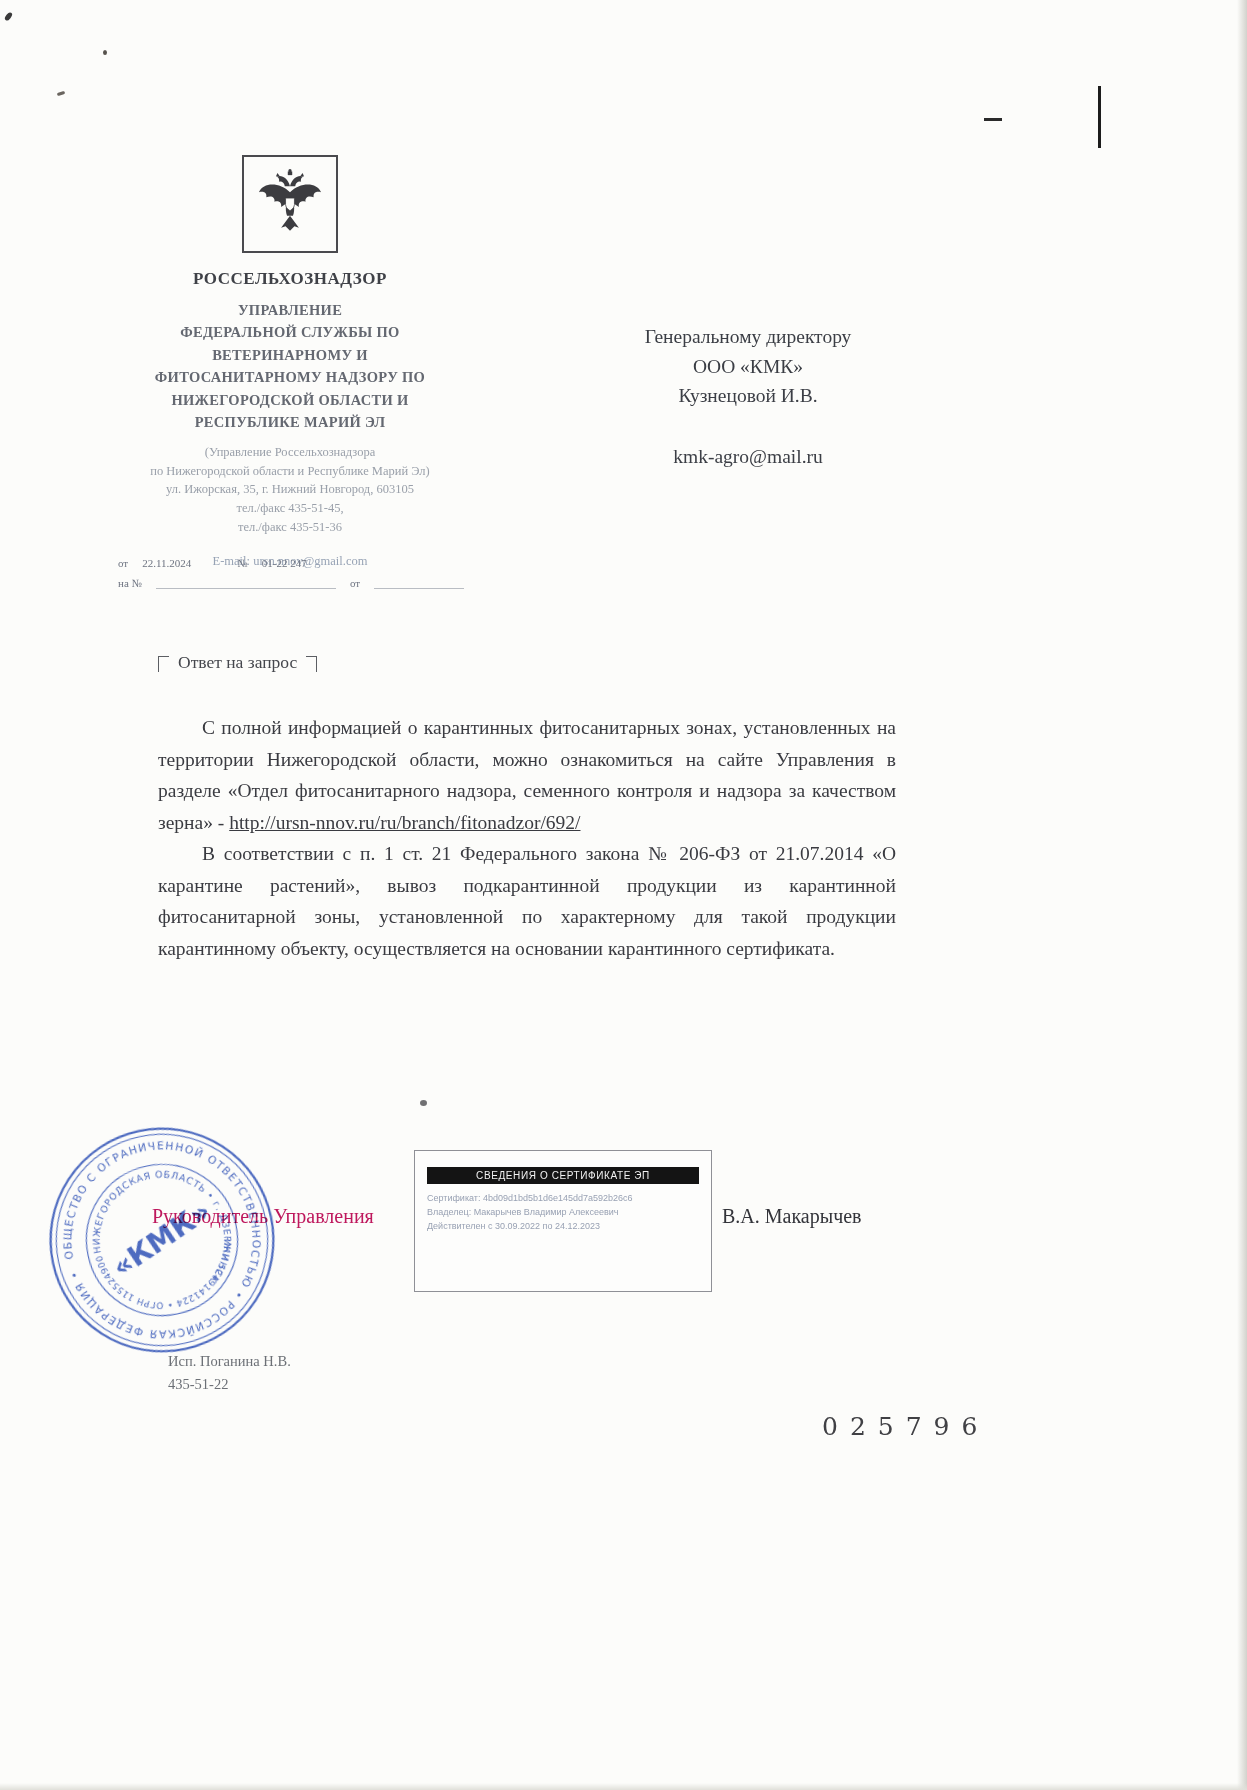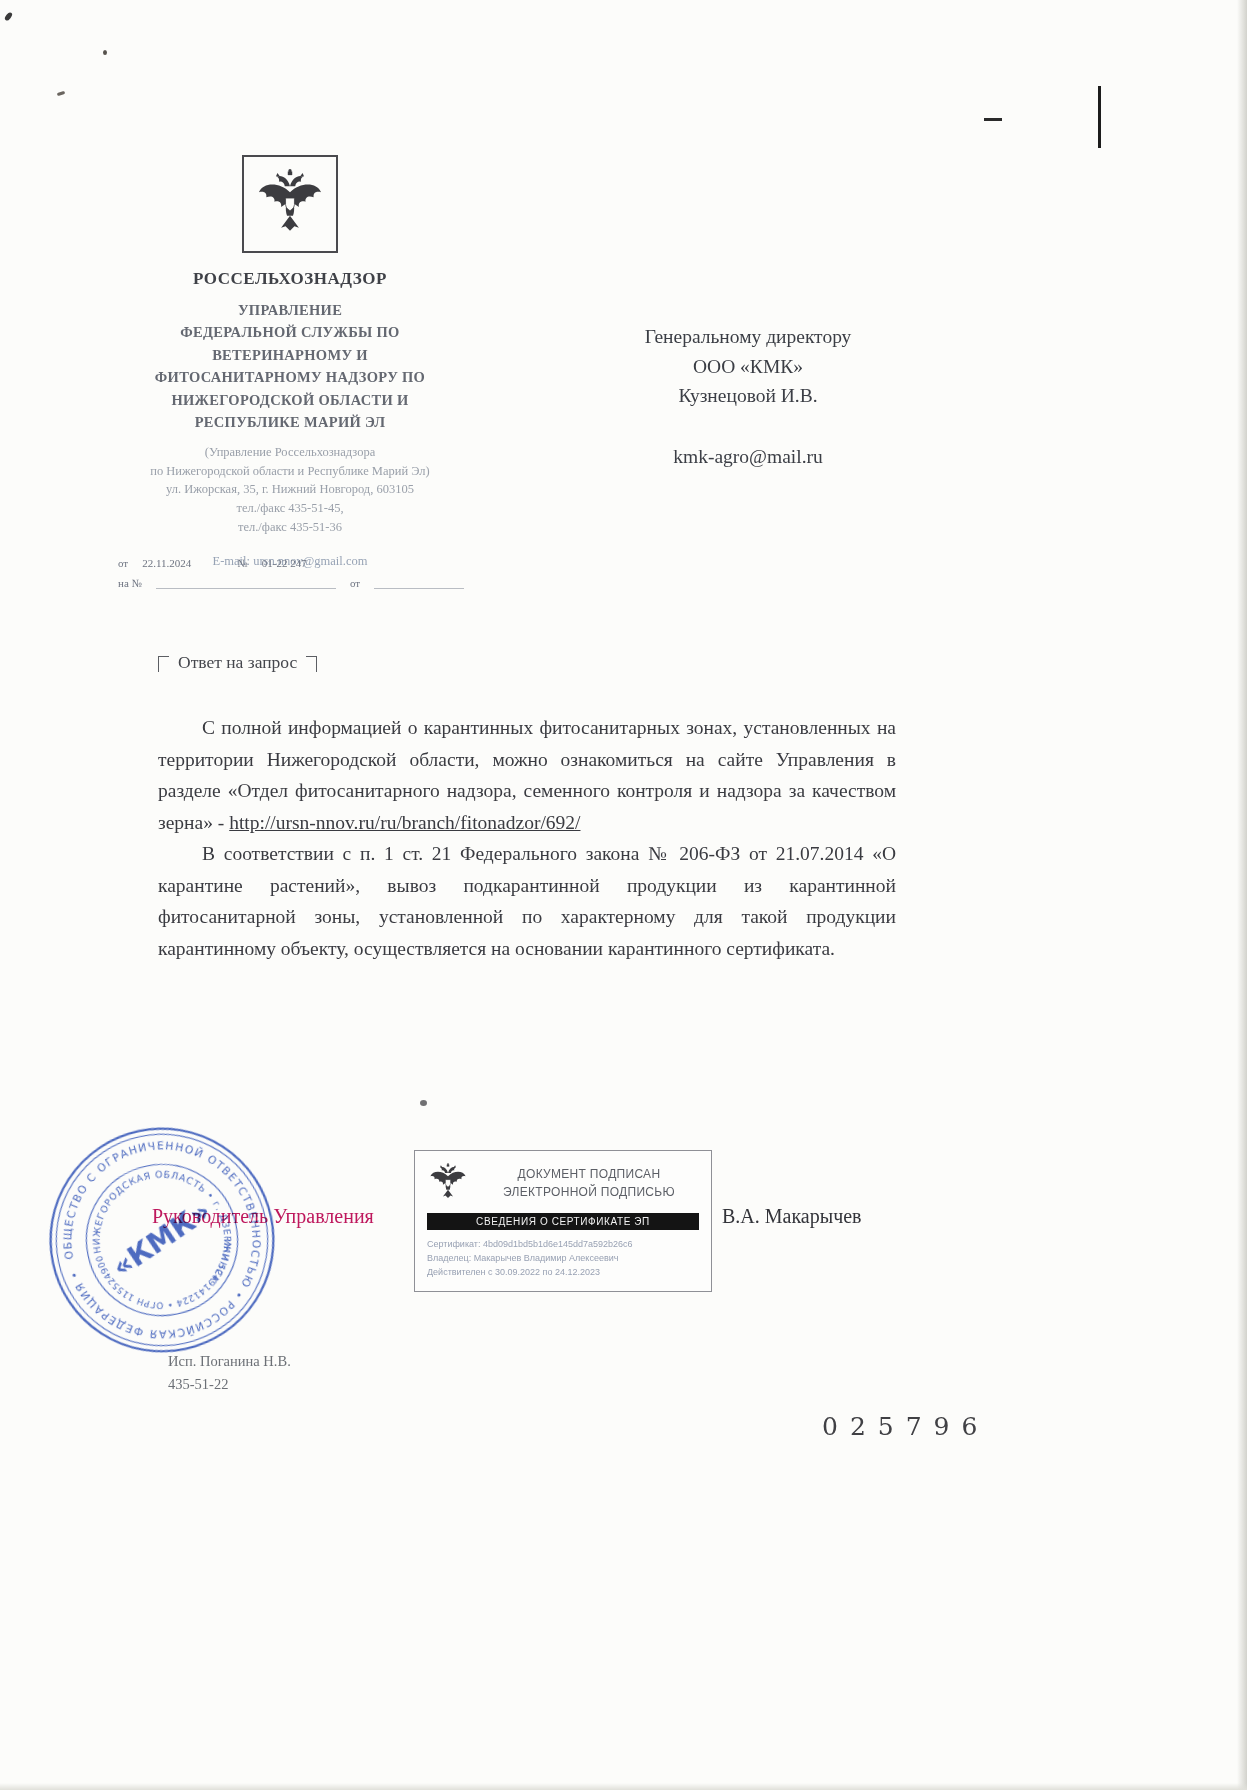--- a/index.html
+++ b/index.html
@@ -166,27 +166,20 @@
   </div>
 
   <div class="body">
     <p><span>С полной информацией о карантинных фитосанитарных зонах, установленных на территории Нижегородской области, можно ознакомиться на сайте Управления в разделе «Отдел фитосанитарного надзора, семенного контроля и надзора за качеством зерна» - </span><span class="link">http://ursn-nnov.ru/ru/branch/fitonadzor/692/</span></p>
     <p>В соответствии с п. 1 ст. 21 Федерального закона № 206-ФЗ от 21.07.2014 «О карантине растений», вывоз подкарантинной продукции из карантинной фитосанитарной зоны, установленной по характерному для такой продукции карантинному объекту, осуществляется на основании карантинного сертификата.</p>
   </div>
 
   <div class="sig-position">Руководитель Управления</div>
 
   <div class="esign">
-    <div class="esign-top">
-      <svg class="esign-eagle" viewBox="0 0 100 100">
-          <use href="#eagle"></use>
-        </svg>
-      <div class="esign-title">ДОКУМЕНТ ПОДПИСАН
-ЭЛЕКТРОННОЙ ПОДПИСЬЮ</div>
-    </div>
     <div class="esign-banner">СВЕДЕНИЯ О СЕРТИФИКАТЕ ЭП</div>
     <div class="esign-lines">
       <div>Сертификат: 4bd09d1bd5b1d6e145dd7a592b26c6</div>
       <div>Владелец: Макарычев Владимир Алексеевич</div>
       <div>Действителен с 30.09.2022 по 24.12.2023</div>
     </div>
   </div>
 
   <div class="sig-name">В.А. Макарычев</div>
 

